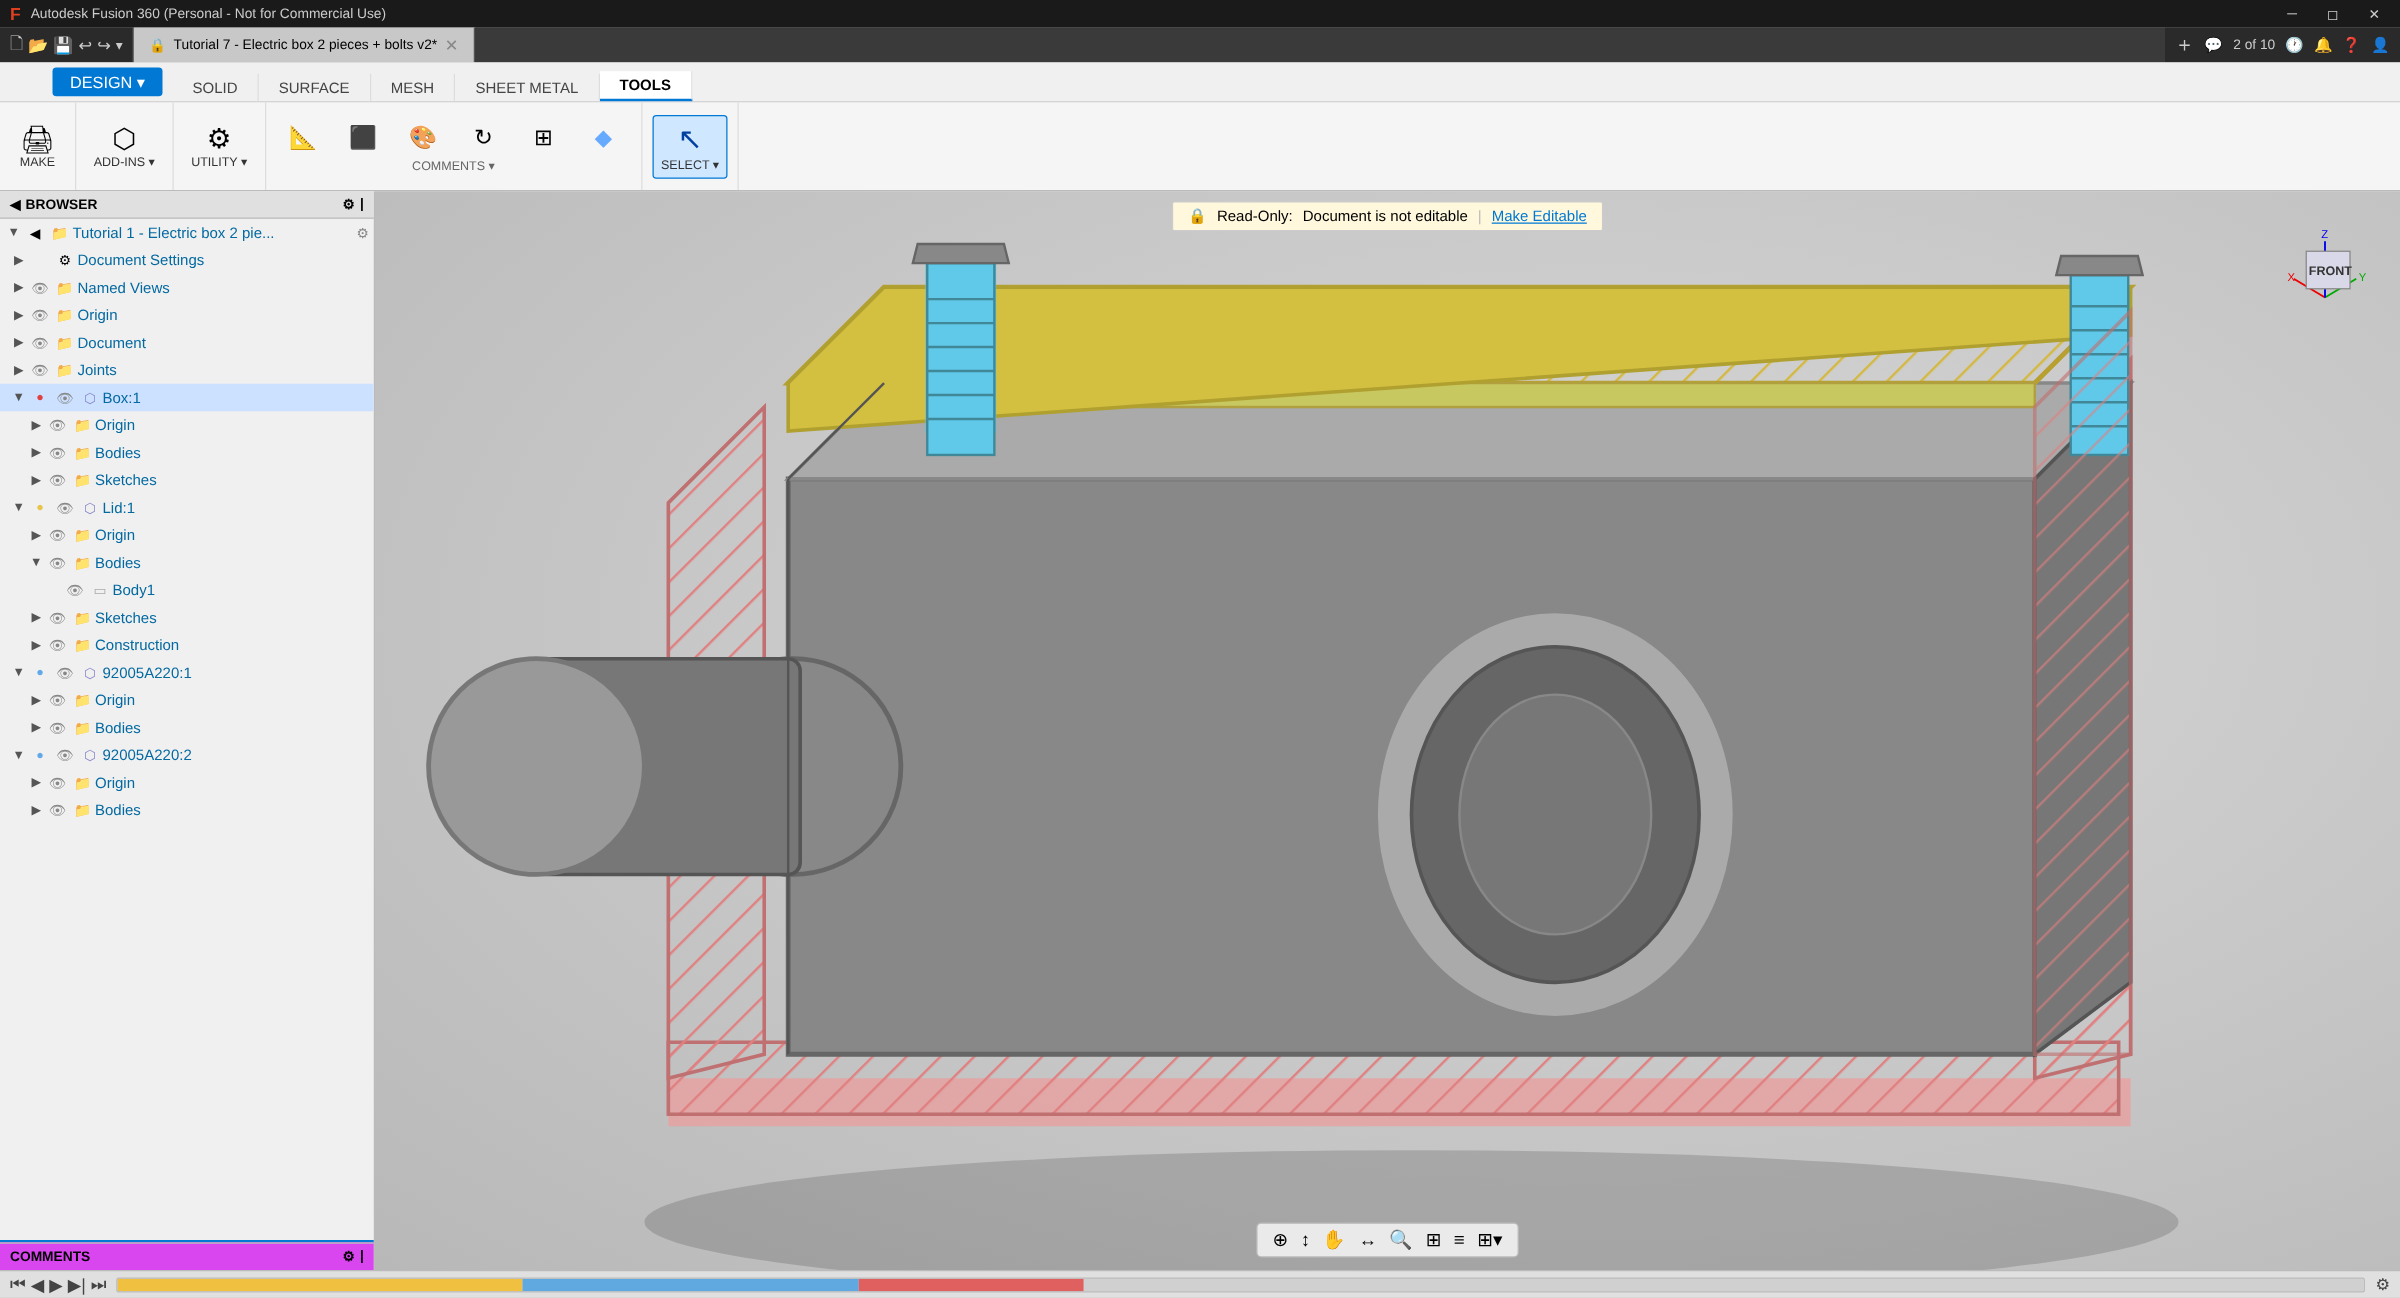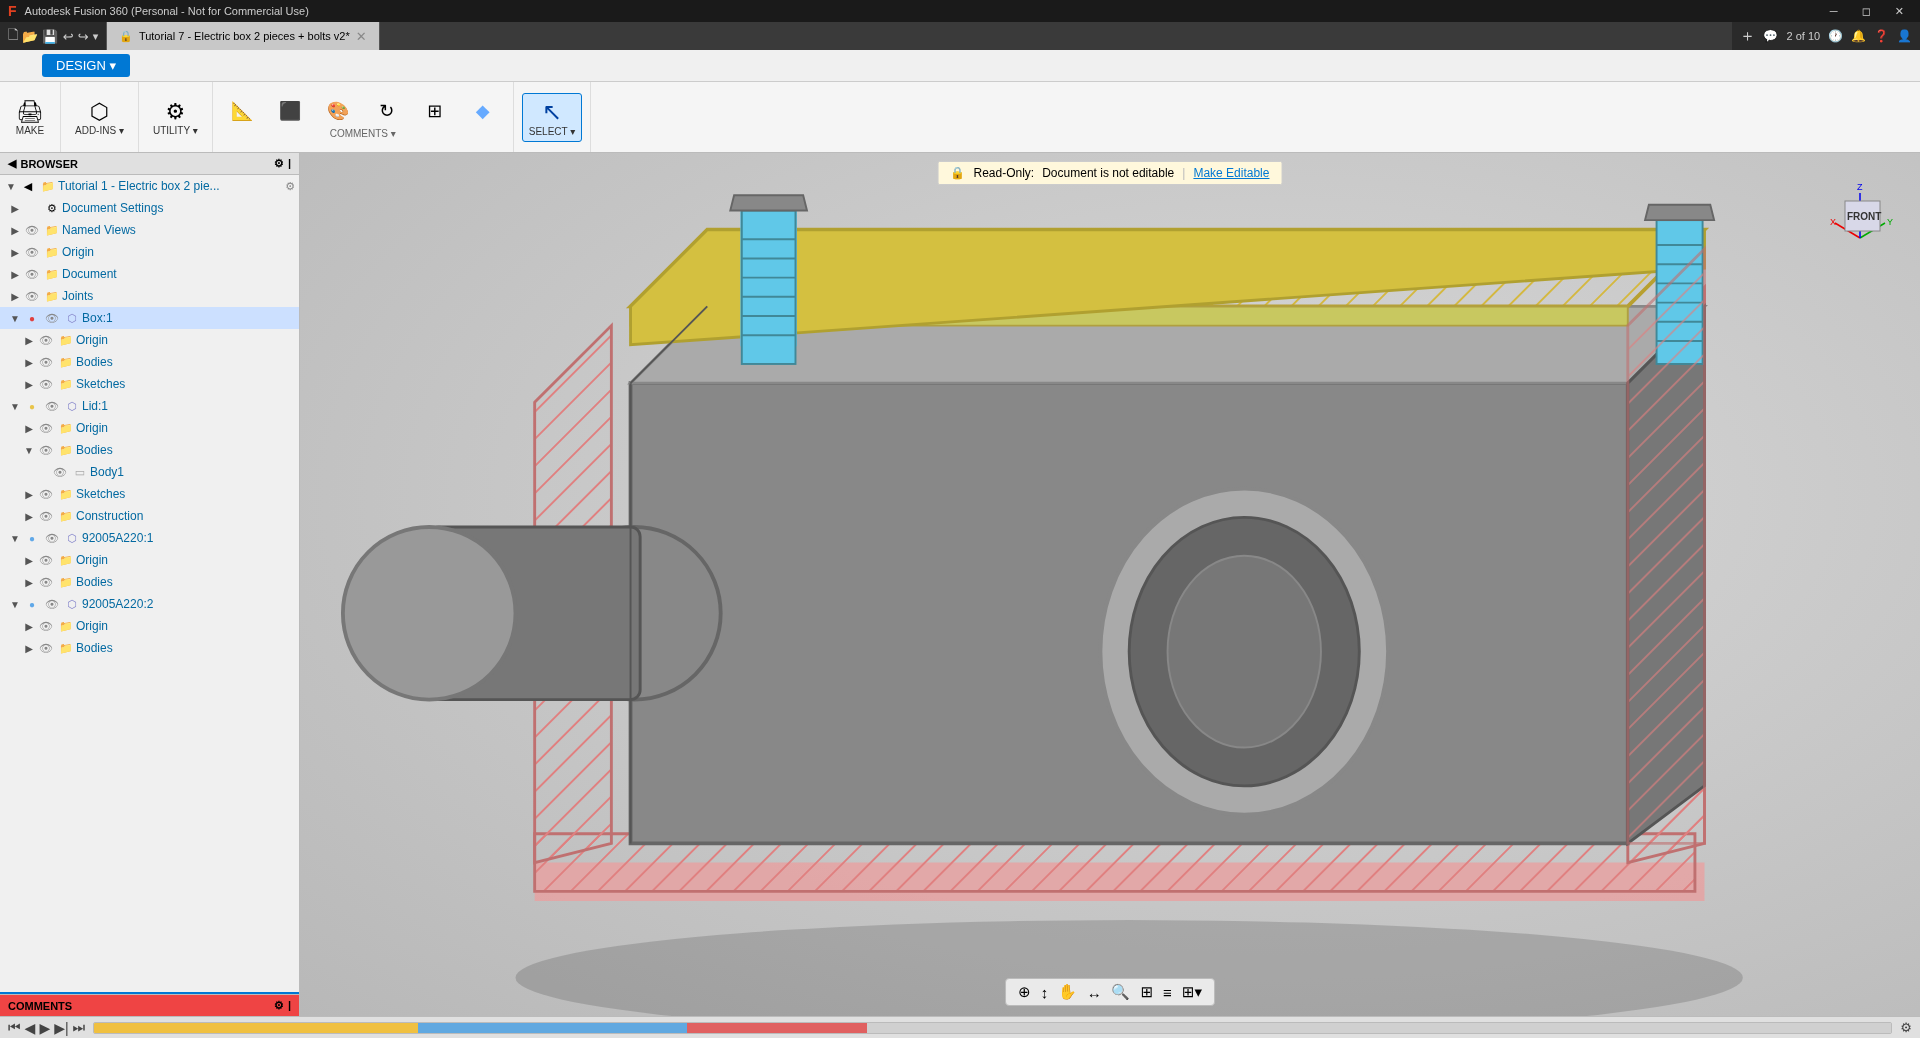--- a/index.html
+++ b/index.html
@@ -312,20 +312,37 @@
       <span style="color:#ccc; cursor:pointer;">👤</span>
     </div>
   </div>
 
   <div id="ribbon-wrapper" style="background:#f0f0f0; border-bottom: 1px solid #bbb;">
 
     <div style="display:flex; align-items:stretch; background:#f0f0f0; border-bottom:1px solid #ccc;padding-left:34px;">
       <button style="background:#0078d4; color:white; border:none; padding:4px 14px; font-size:13px; cursor:pointer; margin:4px 8px; border-radius:3px; display:flex; align-items:center; gap:4px;">
         <span>DESIGN ▾</span>
       </button>
+      <div style="display:flex; align-items:flex-end;">
+        <div class="rtab">
+          <span>SOLID</span>
+        </div>
+        <div class="rtab">
+          <span>SURFACE</span>
+        </div>
+        <div class="rtab">
+          <span>MESH</span>
+        </div>
+        <div class="rtab">
+          <span>SHEET METAL</span>
+        </div>
+        <div class="rtab active">
+          <span>TOOLS</span>
+        </div>
+      </div>
     </div>
 
     <div style="display:flex; align-items:stretch; height:70px; background:#f5f5f5;">
 
       <div class="ribbon-group">
         <div class="ribbon-items">
           <div class="ribbon-btn">
             <span class="btn-icon">🖨</span>
             <span class="btn-label">MAKE</span>
           </div>
@@ -543,21 +560,21 @@
         </div>
         <div class="tree-item indent-2">
           <span class="tree-expand">▶</span>
           <span class="tree-icon eye-icon">👁</span>
           <span class="tree-icon folder-icon">📁</span>
           <span class="tree-label">Bodies</span>
         </div>
       </div>
 
       <div style="border-top:2px solid #0078d4; background:#f0f0f0;">
-        <div id="comments-header" style="background:#ef4444; padding:4px 8px; font-size:11px; font-weight:bold; display:flex; justify-content:space-between; align-items:center; border-top:1px solid #bbb;">
+        <div id="comments-header" style="background:#d946ef; padding:4px 8px; font-size:11px; font-weight:bold; display:flex; justify-content:space-between; align-items:center; border-top:1px solid #bbb;">
           <span>COMMENTS</span>
           <div style="display:flex; gap:4px;">
             <span style="cursor:pointer;">⚙</span>
             <span style="cursor:pointer;">|</span>
           </div>
         </div>
       </div>
     </div>
 
     <div id="viewport-area">

